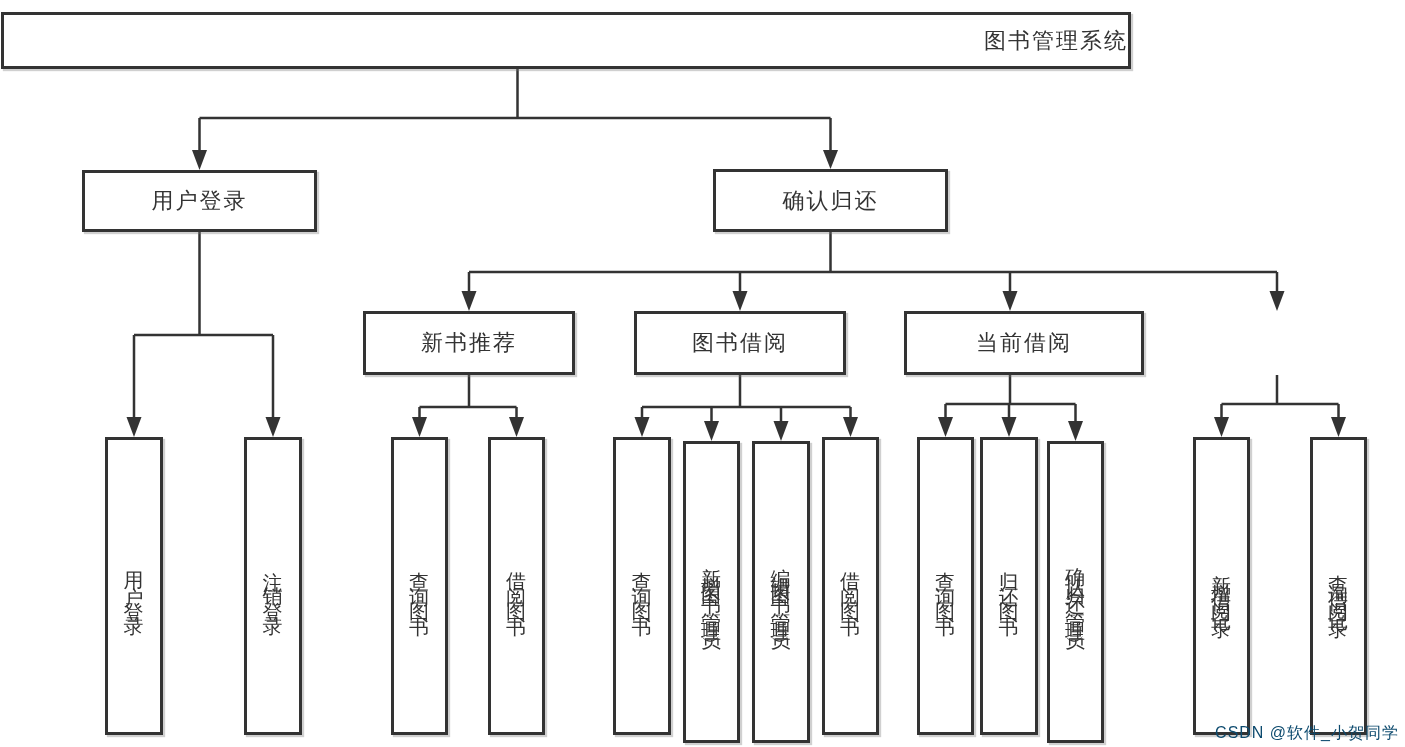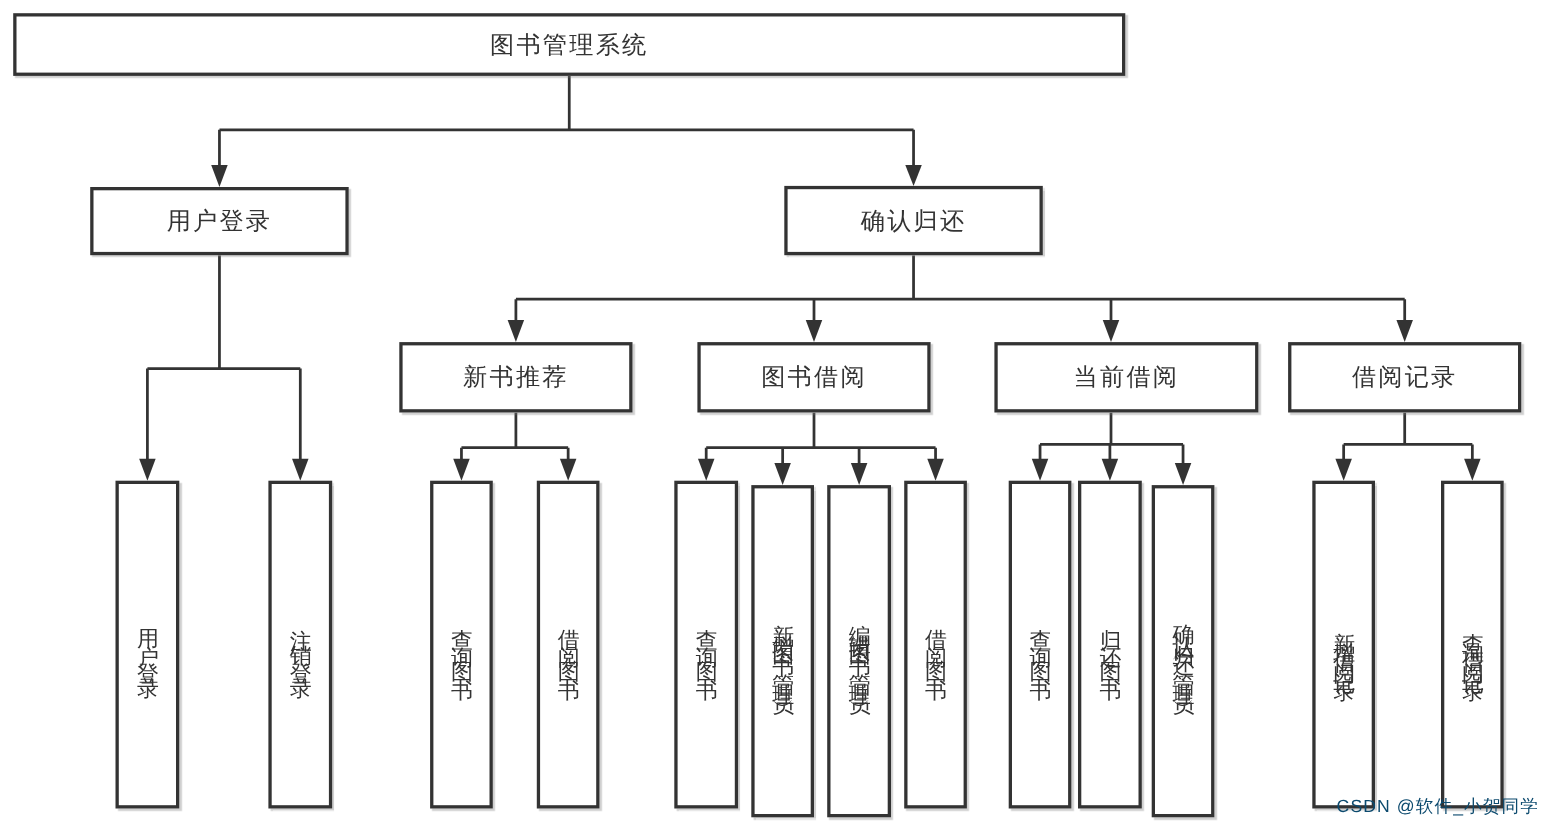--- a/index.html
+++ b/index.html
@@ -29,21 +29,21 @@
   }
   .vlabel{
     writing-mode:vertical-rl;
     font-size:20px;
     line-height:1;
     white-space:nowrap;
   }
   .len4{letter-spacing:15px;}
   .len6{letter-spacing:9px;}
   .len9{letter-spacing:9px;}
-  .root{left:12px;top:12px;width:1011px;height:57px;}
+  .root{left:1px;top:12px;width:1130px;height:57px;justify-content:flex-end;}
   .n-user-login{left:82px;top:170px;width:235px;height:62px;}
   .n-book-mgmt{left:713px;top:169px;width:235px;height:63px;}
   .n-recommend{left:363px;top:311px;width:212px;height:64px;}
   .n-borrow{left:634px;top:311px;width:212px;height:64px;}
   .n-current{left:904px;top:311px;width:240px;height:64px;}
   .n-records{left:1171px;top:311px;width:212px;height:64px;}
   .leaf{width:58px;height:298px;top:437px;}
   .leaf-low{top:441px;height:302px;}
   .a1{left:105px;} .a2{left:244px;}
   .b1{left:391px;width:57px;} .b2{left:488px;width:57px;}
@@ -129,23 +129,20 @@
 
   <div class="box n-borrow">
     <span class="hlabel">图书借阅</span>
   </div>
   <div class="box n-recommend">
     <span class="hlabel">新书推荐</span>
   </div>
   <div class="box n-current">
     <span class="hlabel">当前借阅</span>
   </div>
-  <div class="box n-records">
-    <span class="hlabel">借阅记录</span>
-  </div>
 
   <div class="box leaf a1">
     <span class="vlabel len4">用户登录</span>
   </div>
   <div class="box leaf a2">
     <span class="vlabel len4">注销登录</span>
   </div>
 
   <div class="box leaf b1">
     <span class="vlabel len4">查询图书</span>

